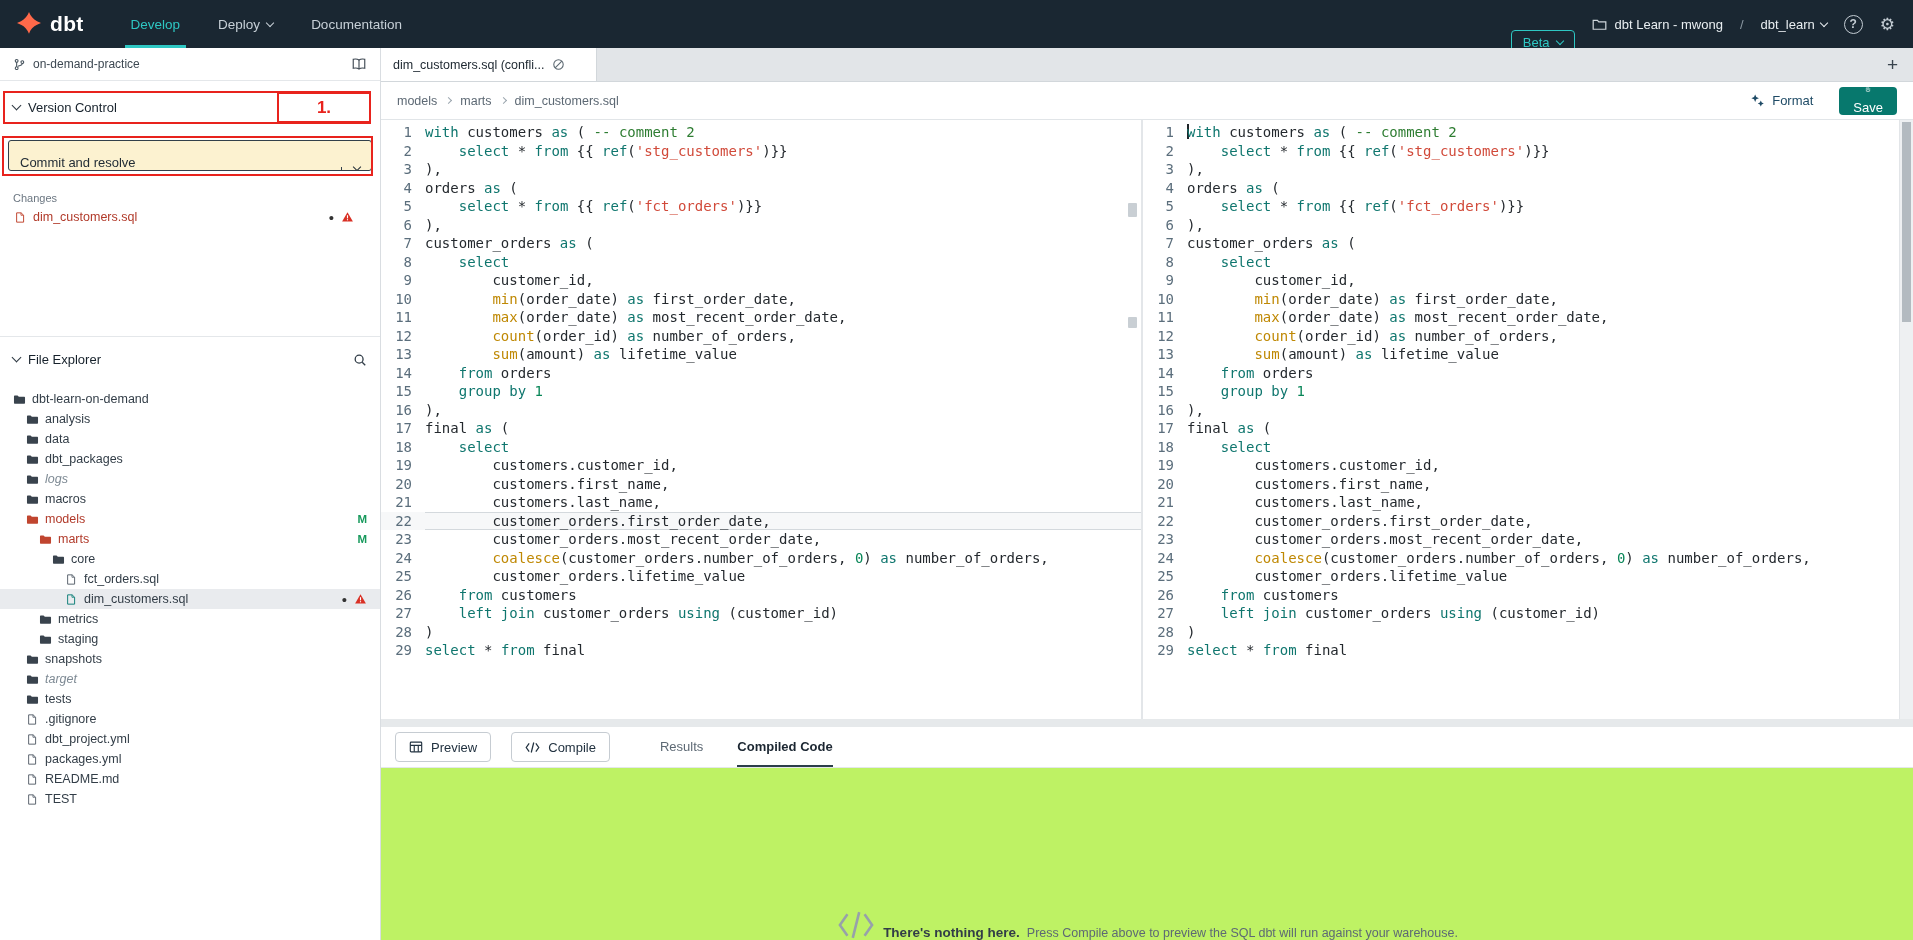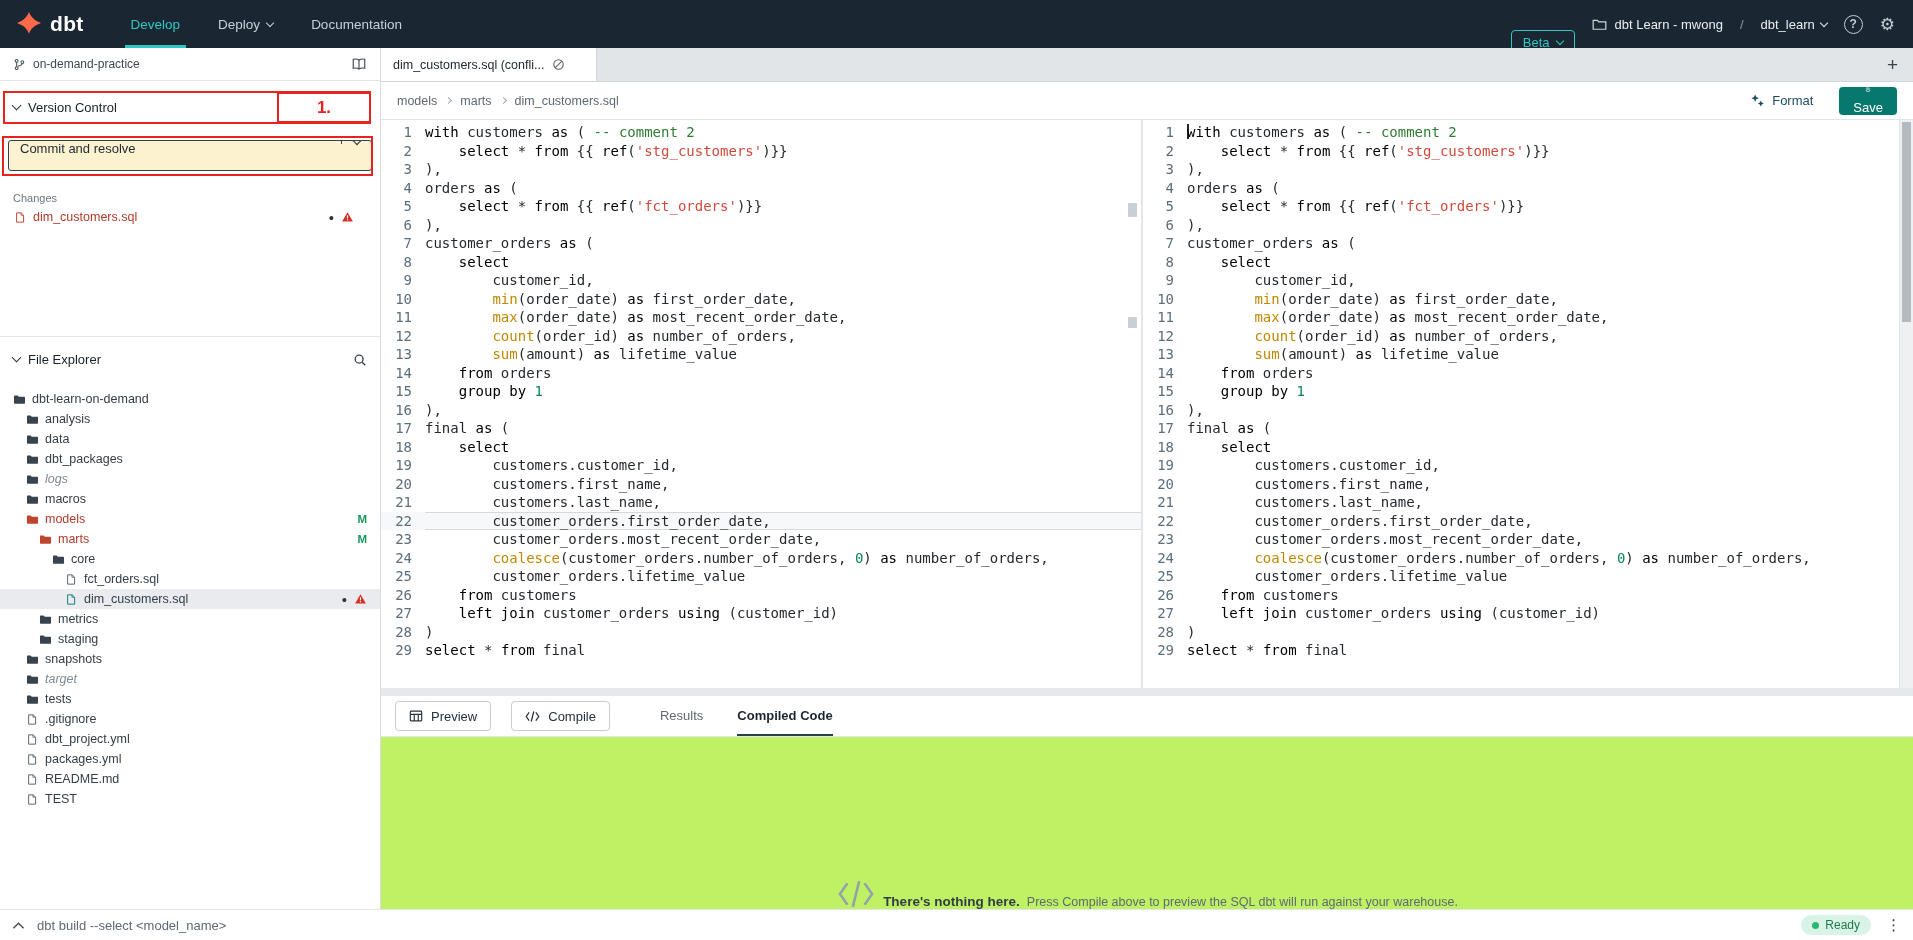--- a/index.html
+++ b/index.html
@@ -29,21 +29,21 @@
   .body { flex:1; display:flex; min-height:0; }
 
   
   .sidebar { width:381px; flex:none; background:#fff; border-right:1px solid #d9dde1; position:relative; overflow:hidden; }
   .sidebar-top { height:33px; display:flex; align-items:center; gap:7px; padding:0 13px; border-bottom:1px solid #e4e7ea; }
   .branch-name { font-size:12px; color:#3d4852; }
   .sidebar-top .book { margin-left:auto; cursor:pointer; display:flex; }
   .section-header { display:flex; align-items:center; gap:8px; padding:0 13px; height:30px; font-size:13px; font-weight:normal; color:#16212b; cursor:pointer; }
   .vc-header { margin-top:11px; }
   .sec-chev { width:7px; height:7px; border-right:1.8px solid #2c3740; border-bottom:1.8px solid #2c3740; transform:rotate(45deg); margin-top:-4px; flex:none; }
-  .commit-btn { margin:18px 8px 16px; height:31px; background:#fcf2d0; border:1px solid #32404a; border-radius:3px; display:flex; align-items:flex-start; overflow:hidden; cursor:pointer; }
+  .commit-btn { margin:18px 8px 16px; height:31px; background:#fcf2d0; border:1px solid #32404a; border-radius:3px; display:flex; align-items:flex-end; overflow:hidden; cursor:pointer; }
   .commit-label { flex:1; display:flex; align-items:center; padding-left:11px; font-size:13px; color:#222d36; }
   .commit-caret { width:30px; border-left:1px solid #32404a; display:flex; align-items:center; justify-content:center; color:#222d36; }
   .changes-label { margin:21px 0 0 13px; font-size:11px; color:#6b7681; }
   .changes-list { margin-top:4px; }
   .change-item { height:18px; display:flex; align-items:center; gap:6px; padding:0 13px; cursor:pointer; }
   .change-item .tree-label { font-size:12.5px; color:#b13a2a; }
   .fe-header { margin-top:110px; border-top:1px solid #e4e7ea; padding-top:8px; height:38px; align-items:center; }
   .fe-header .search { margin-left:auto; cursor:pointer; display:flex; }
   .file-tree { margin-top:15px; }
   .tree-row { height:20px; display:flex; align-items:center; gap:6px; cursor:pointer; }
@@ -88,21 +88,21 @@
   .vscroll { width:14px; flex:none; background:#eef0f2; border-left:1px solid #e2e5e8; position:relative; }
   .vscroll .thumb { position:absolute; left:2px; right:2px; top:2px; height:200px; background:#b3bac0; cursor:pointer; }
   .mini-mark { position:absolute; right:4px; width:9px; background:#c9cfd4; border-radius:1px; }
   .code { font-family:"DejaVu Sans Mono",monospace; font-size:14px; line-height:18.5px; }
   .code-line { display:flex; white-space:pre; }
   .ln { width:44px; flex:none; text-align:right; padding-right:13px; color:#5b6e7c; user-select:none; }
   .lc { flex:1; min-width:0; }
   .active-line { background:#f7f8f9; }
   .active-line .lc { box-shadow: inset 0 1px 0 #d4d9dd, inset 0 -1px 0 #d4d9dd; }
   .cursor { display:inline-block; width:2px; height:15px; background:#20252a; vertical-align:-2px; margin-right:-2px; }
-  .t-k { color:#000000; } .t-f { color:#bf8803; } .t-s { color:#d14a3a; }
+  .t-k { color:#0f766e; } .t-f { color:#bf8803; } .t-s { color:#d14a3a; }
   .t-c { color:#2e7d32; } .t-n { color:#098658; } .t-p { color:#24292e; }
 
   
   .panel-gap { height:8px; flex:none; background:#e6e9eb; }
   .panel-toolbar { height:41px; flex:none; border-bottom:1px solid #e4e7ea; display:flex; align-items:center; padding:0 14px; }
   .tool-btn { height:30px; background:#fff; border:1px solid #c6ccd2; border-radius:4px; display:flex; align-items:center; gap:8px; padding:0 13px; font-size:13px; color:#223240; font-family:"Liberation Sans",sans-serif; cursor:pointer; margin-right:20px; }
   .panel-tabs { margin-left:30px; display:flex; gap:34px; height:100%; }
   .panel-tab { display:flex; align-items:center; font-size:13px; color:#5d6974; cursor:pointer; border-bottom:2px solid transparent; }
   .panel-tab.active { color:#1b2631; font-weight:bold; border-bottom-color:#2c3e4a; }
   .results { height:172px; flex:none; display:flex; flex-direction:row; align-items:flex-end; justify-content:center; gap:7px; background:#bef264; }
@@ -568,29 +568,14 @@
         <svg width="40" height="30" viewBox="0 0 18 14">
             <path d="M5 2 1.5 7 5 12M13 2l3.5 5L13 12M10.5 1 7.5 13" fill="none" stroke="#97a1aa" stroke-width="1.2"></path>
           </svg>
         <div class="empty-title">There's nothing here.</div>
         <div class="empty-sub">Press Compile above to preview the SQL dbt will run against your warehouse.</div>
       </div>
 
     </main>
   </div>
 
-  <div class="statusbar">
-    <span class="chevron-up">
-      <svg width="13" height="9" viewBox="0 0 14 9">
-          <path d="M1.5 7.5 7 2l5.5 5.5" fill="none" stroke="#47525c" stroke-width="1.6"></path>
-        </svg>
-    </span>
-    <span class="cmd-text">dbt build --select &lt;model_name&gt;</span>
-    <div class="status-right">
-      <div class="ready-pill">
-        <span class="ready-dot"></span>
-        <span>Ready</span>
-      </div>
-      <span class="kebab">⋮</span>
-    </div>
-  </div>
 
 </div>
 
 </body></html>

